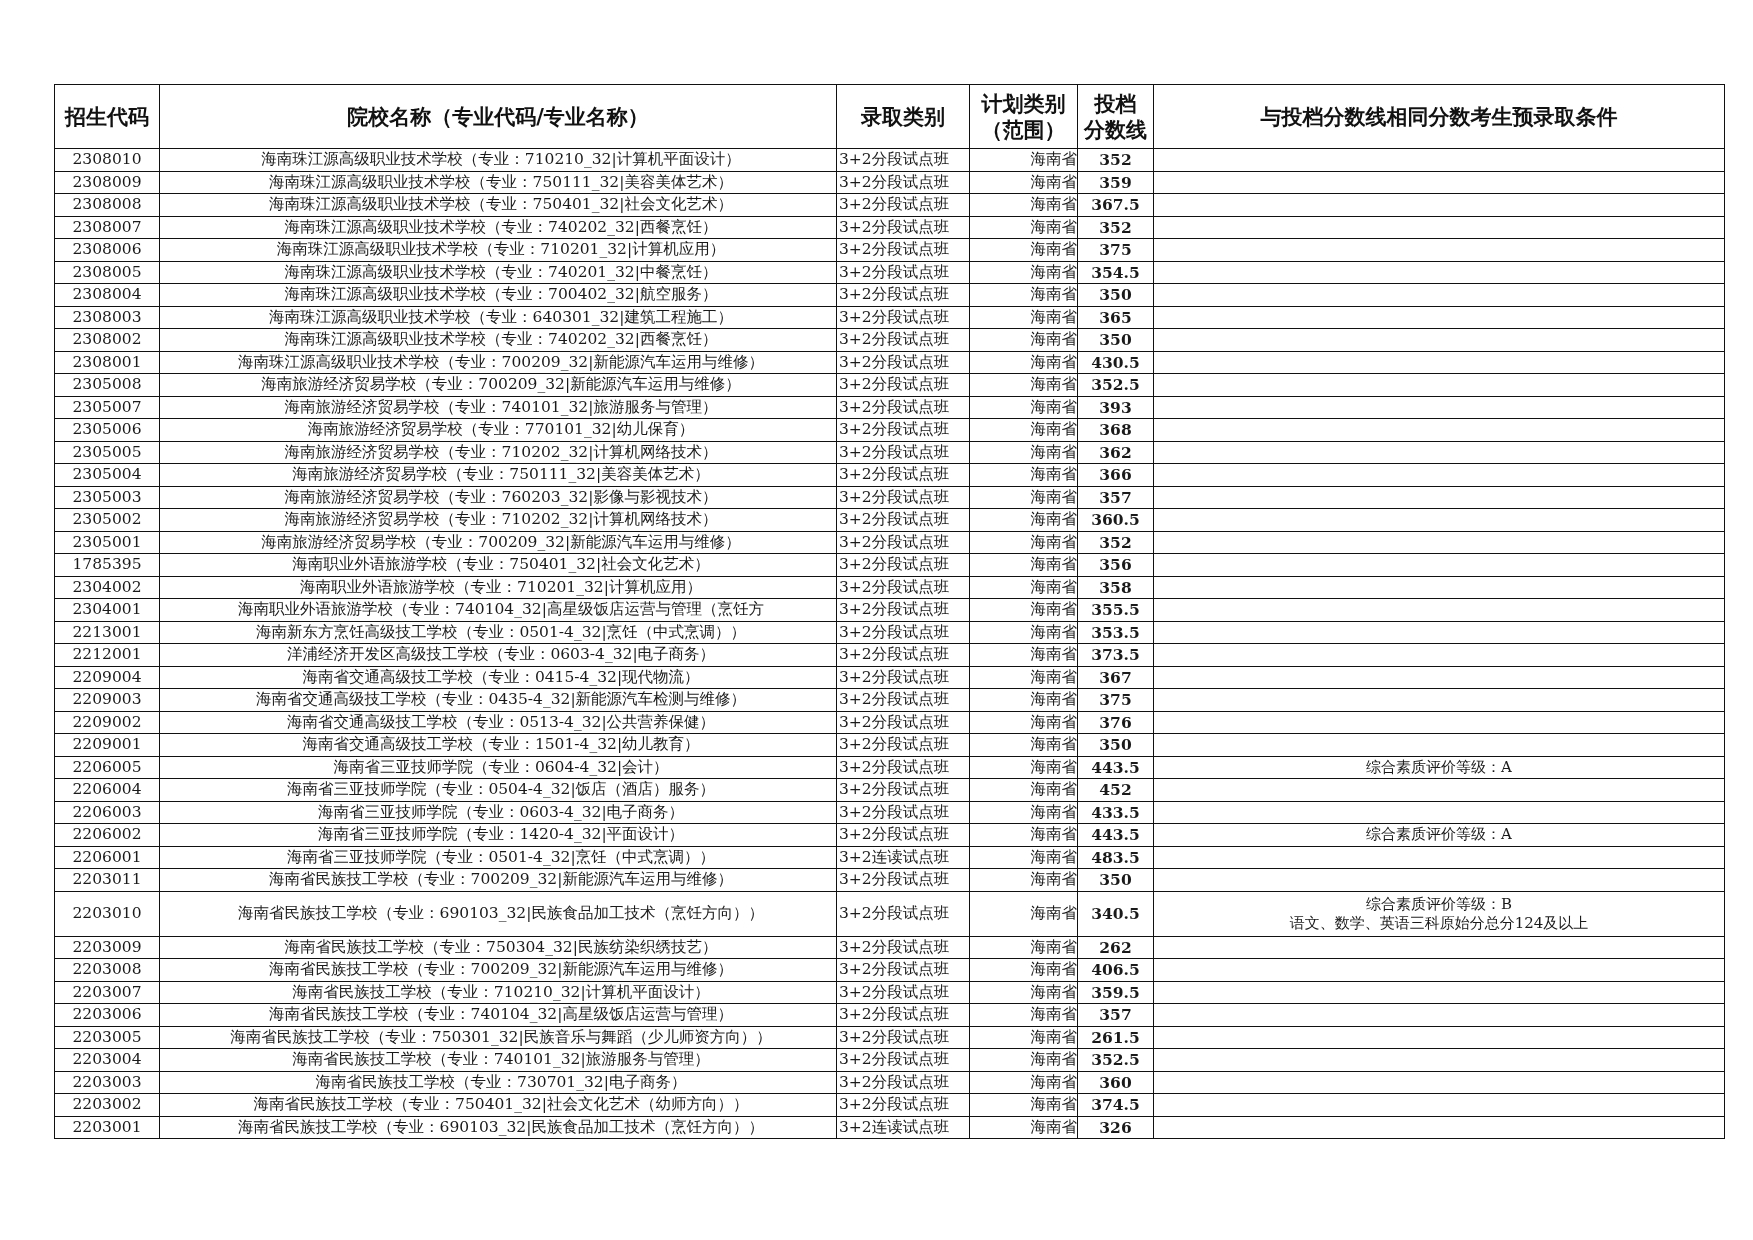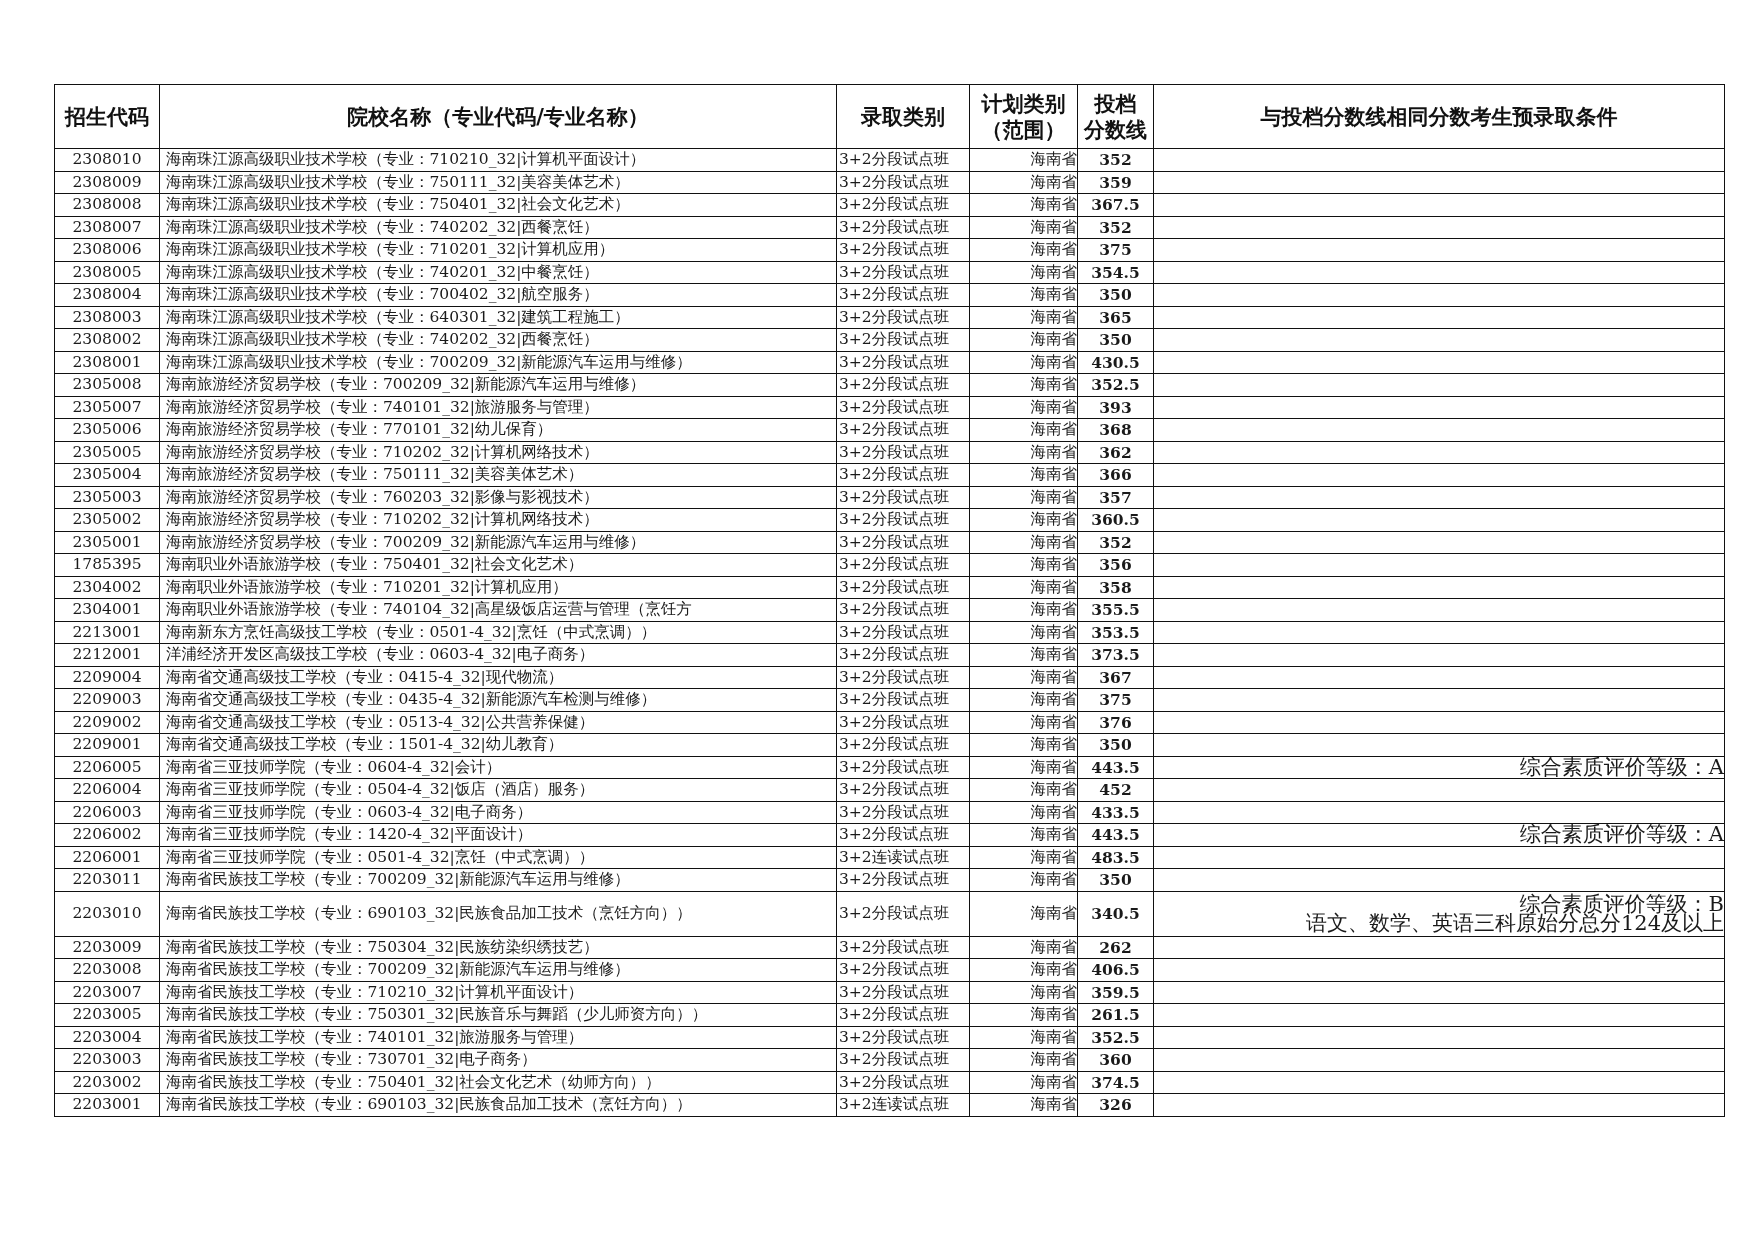--- a/index.html
+++ b/index.html
@@ -5,25 +5,25 @@
   html, body { margin: 0; padding: 0; background: #ffffff; }
   body { width: 1753px; height: 1240px; position: relative; overflow: hidden;
          font-family: "DejaVu Serif", "Liberation Serif", serif; color: #1a1a1a; }
   .sheet { position: absolute; left: 54px; top: 84px; width: 1670px; }
   table { border-collapse: collapse; width: 1670px; table-layout: fixed; }
   th, td { border: 1.5px solid #111; padding: 0; white-space: nowrap; overflow: hidden; }
   th { font-family: "DejaVu Sans", "Liberation Sans", sans-serif; font-weight: bold;
        font-size: 21px; text-align: center; height: 63px; line-height: 26px; color: #111; }
   td { font-size: 15.5px; height: 21.5px; line-height: 21px; }
   td.code { text-align: center; margin-top: 28px; }
-  td.name { text-align: left; padding-left: 6px; }
+  td.name { text-align: center; padding-left: 6px; }
   td.cat { text-align: left; padding-left: 2px; }
   td.plan { text-align: right; }
   td.score { text-align: center; font-weight: bold; }
-  td.cond { text-align: right; font-size: 21px; line-height: 19px; }
+  td.cond { text-align: center; font-size: 15px; line-height: 19px; }
   tr.tall td { height: 44px; }
 </style>
 </head>
 <body>
 
 <div class="sheet">
   <table>
     <colgroup>
       <col style="width:105px">
       <col style="width:677px">
@@ -342,20 +342,28 @@
         </tr>
         <tr>
           <td class="code">2203007</td>
           <td class="name">海南省民族技工学校（专业：710210_32|计算机平面设计）</td>
           <td class="cat">3+2分段试点班</td>
           <td class="plan">海南省</td>
           <td class="score">359.5</td>
           <td class="cond"></td>
         </tr>
         <tr>
+          <td class="code">2203006</td>
+          <td class="name">海南省民族技工学校（专业：740104_32|高星级饭店运营与管理）</td>
+          <td class="cat">3+2分段试点班</td>
+          <td class="plan">海南省</td>
+          <td class="score">357</td>
+          <td class="cond"></td>
+        </tr>
+        <tr>
           <td class="code">2203005</td>
           <td class="name">海南省民族技工学校（专业：750301_32|民族音乐与舞蹈（少儿师资方向））</td>
           <td class="cat">3+2分段试点班</td>
           <td class="plan">海南省</td>
           <td class="score">261.5</td>
           <td class="cond"></td>
         </tr>
         <tr>
           <td class="code">2203004</td>
           <td class="name">海南省民族技工学校（专业：740101_32|旅游服务与管理）</td>

